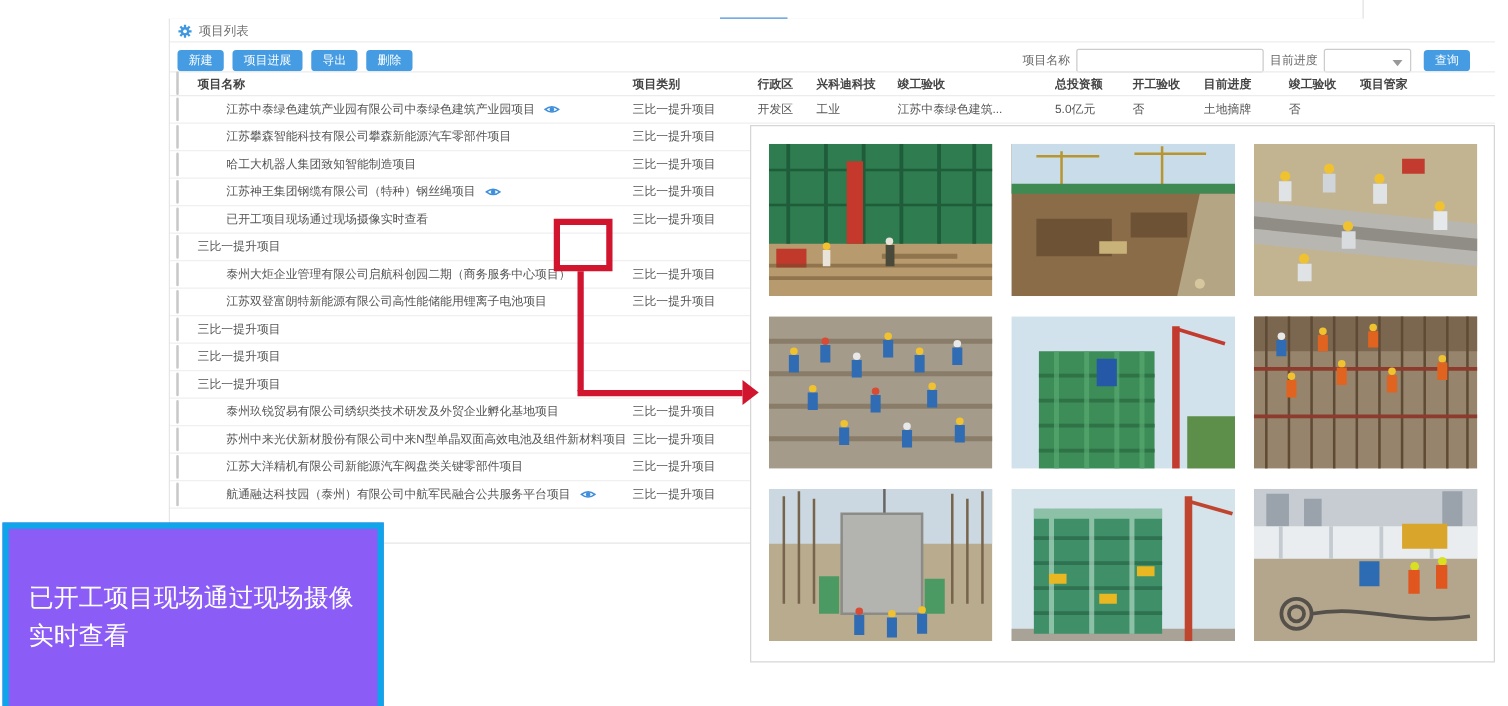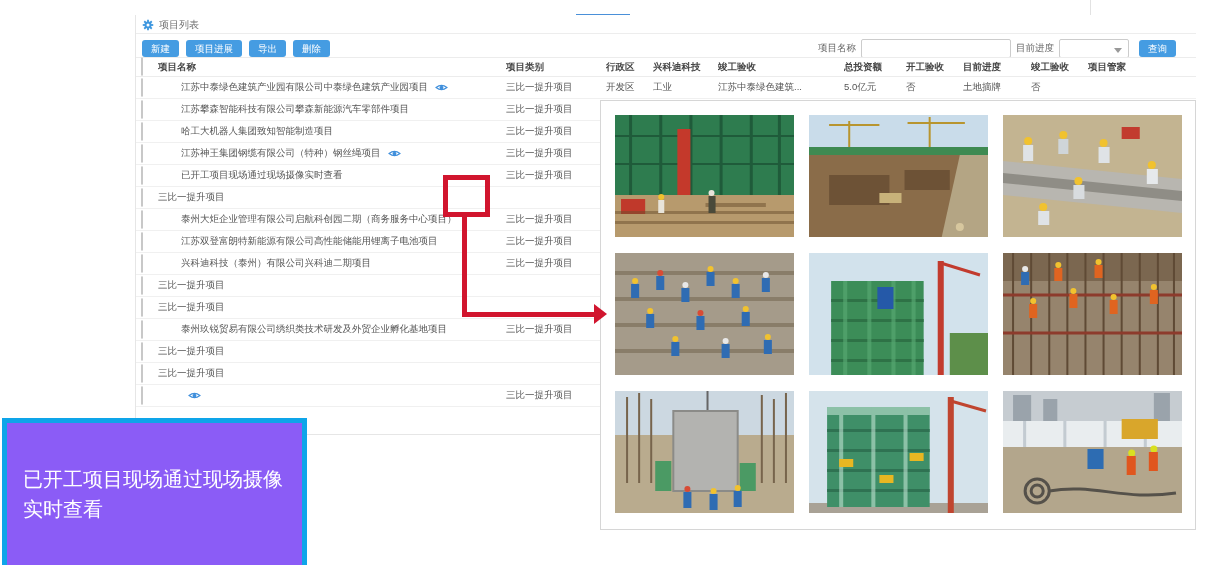--- a/index.html
+++ b/index.html
@@ -251,24 +251,20 @@
     <span class="cell"></span>
     <span class="cell"></span>
     <span class="cell"></span>
     <span class="cell"></span>
     <span class="cell"></span>
     <span class="cell"></span>
     <span class="cell"></span>
   </div>
       <div class="trow grid-row">
     <span><span class="cb"></span></span>
-    <span class="cell name-cell">
-      <span class="name-text">兴科迪科技（泰州）有限公司兴科迪二期项目</span>
-
-    </span>
     <span class="cell">三比一提升项目</span>
     <span class="cell"></span>
     <span class="cell"></span>
     <span class="cell"></span>
     <span class="cell"></span>
     <span class="cell"></span>
     <span class="cell"></span>
     <span class="cell"></span>
     <span class="cell"></span>
   </div>
@@ -307,45 +303,54 @@
     <span class="cell"></span>
     <span class="cell"></span>
     <span class="cell"></span>
     <span class="cell"></span>
     <span class="cell"></span>
     <span class="cell"></span>
     <span class="cell"></span>
   </div>
       <div class="trow grid-row">
     <span><span class="cb"></span></span>
-    <span class="cell">三比一提升项目</span>
-    <span class="cell"></span>
-    <span class="cell"></span>
-    <span class="cell"></span>
-    <span class="cell"></span>
-    <span class="cell"></span>
-    <span class="cell"></span>
-    <span class="cell"></span>
-    <span class="cell"></span>
-  </div>
-      <div class="trow grid-row">
-    <span><span class="cb"></span></span>
-    <span class="cell">三比一提升项目</span>
-    <span class="cell"></span>
-    <span class="cell"></span>
-    <span class="cell"></span>
-    <span class="cell"></span>
-    <span class="cell"></span>
-    <span class="cell"></span>
-    <span class="cell"></span>
-    <span class="cell"></span>
-  </div>
-      <div class="trow grid-row">
-    <span><span class="cb"></span></span>
-    <span class="cell name-cell">
+    <span class="cell name-cell">
+      <span class="name-text">苏州中来光伏新材股份有限公司中来N型单晶双面高效电池及组件新材料项目</span>
+
+    </span>
+    <span class="cell">三比一提升项目</span>
+    <span class="cell"></span>
+    <span class="cell"></span>
+    <span class="cell"></span>
+    <span class="cell"></span>
+    <span class="cell"></span>
+    <span class="cell"></span>
+    <span class="cell"></span>
+    <span class="cell"></span>
+  </div>
+      <div class="trow grid-row">
+    <span><span class="cb"></span></span>
+    <span class="cell name-cell">
+      <span class="name-text">江苏大洋精机有限公司新能源汽车阀盘类关键零部件项目</span>
+
+    </span>
+    <span class="cell">三比一提升项目</span>
+    <span class="cell"></span>
+    <span class="cell"></span>
+    <span class="cell"></span>
+    <span class="cell"></span>
+    <span class="cell"></span>
+    <span class="cell"></span>
+    <span class="cell"></span>
+    <span class="cell"></span>
+  </div>
+      <div class="trow grid-row">
+    <span><span class="cb"></span></span>
+    <span class="cell name-cell">
+      <span class="name-text">航通融达科技园（泰州）有限公司中航军民融合公共服务平台项目</span>
       <span class="eye">
         <svg width="13" height="9" viewBox="0 0 24 16">
           <path d="M2 8 Q12 0 22 8 Q12 16 2 8 Z" fill="none" stroke="#3f8fdc" stroke-width="2.2"></path>
           <circle cx="12" cy="8" r="3.4" fill="#3f8fdc"></circle>
         </svg>
       </span>
     </span>
     <span class="cell">三比一提升项目</span>
     <span class="cell"></span>
     <span class="cell"></span>

